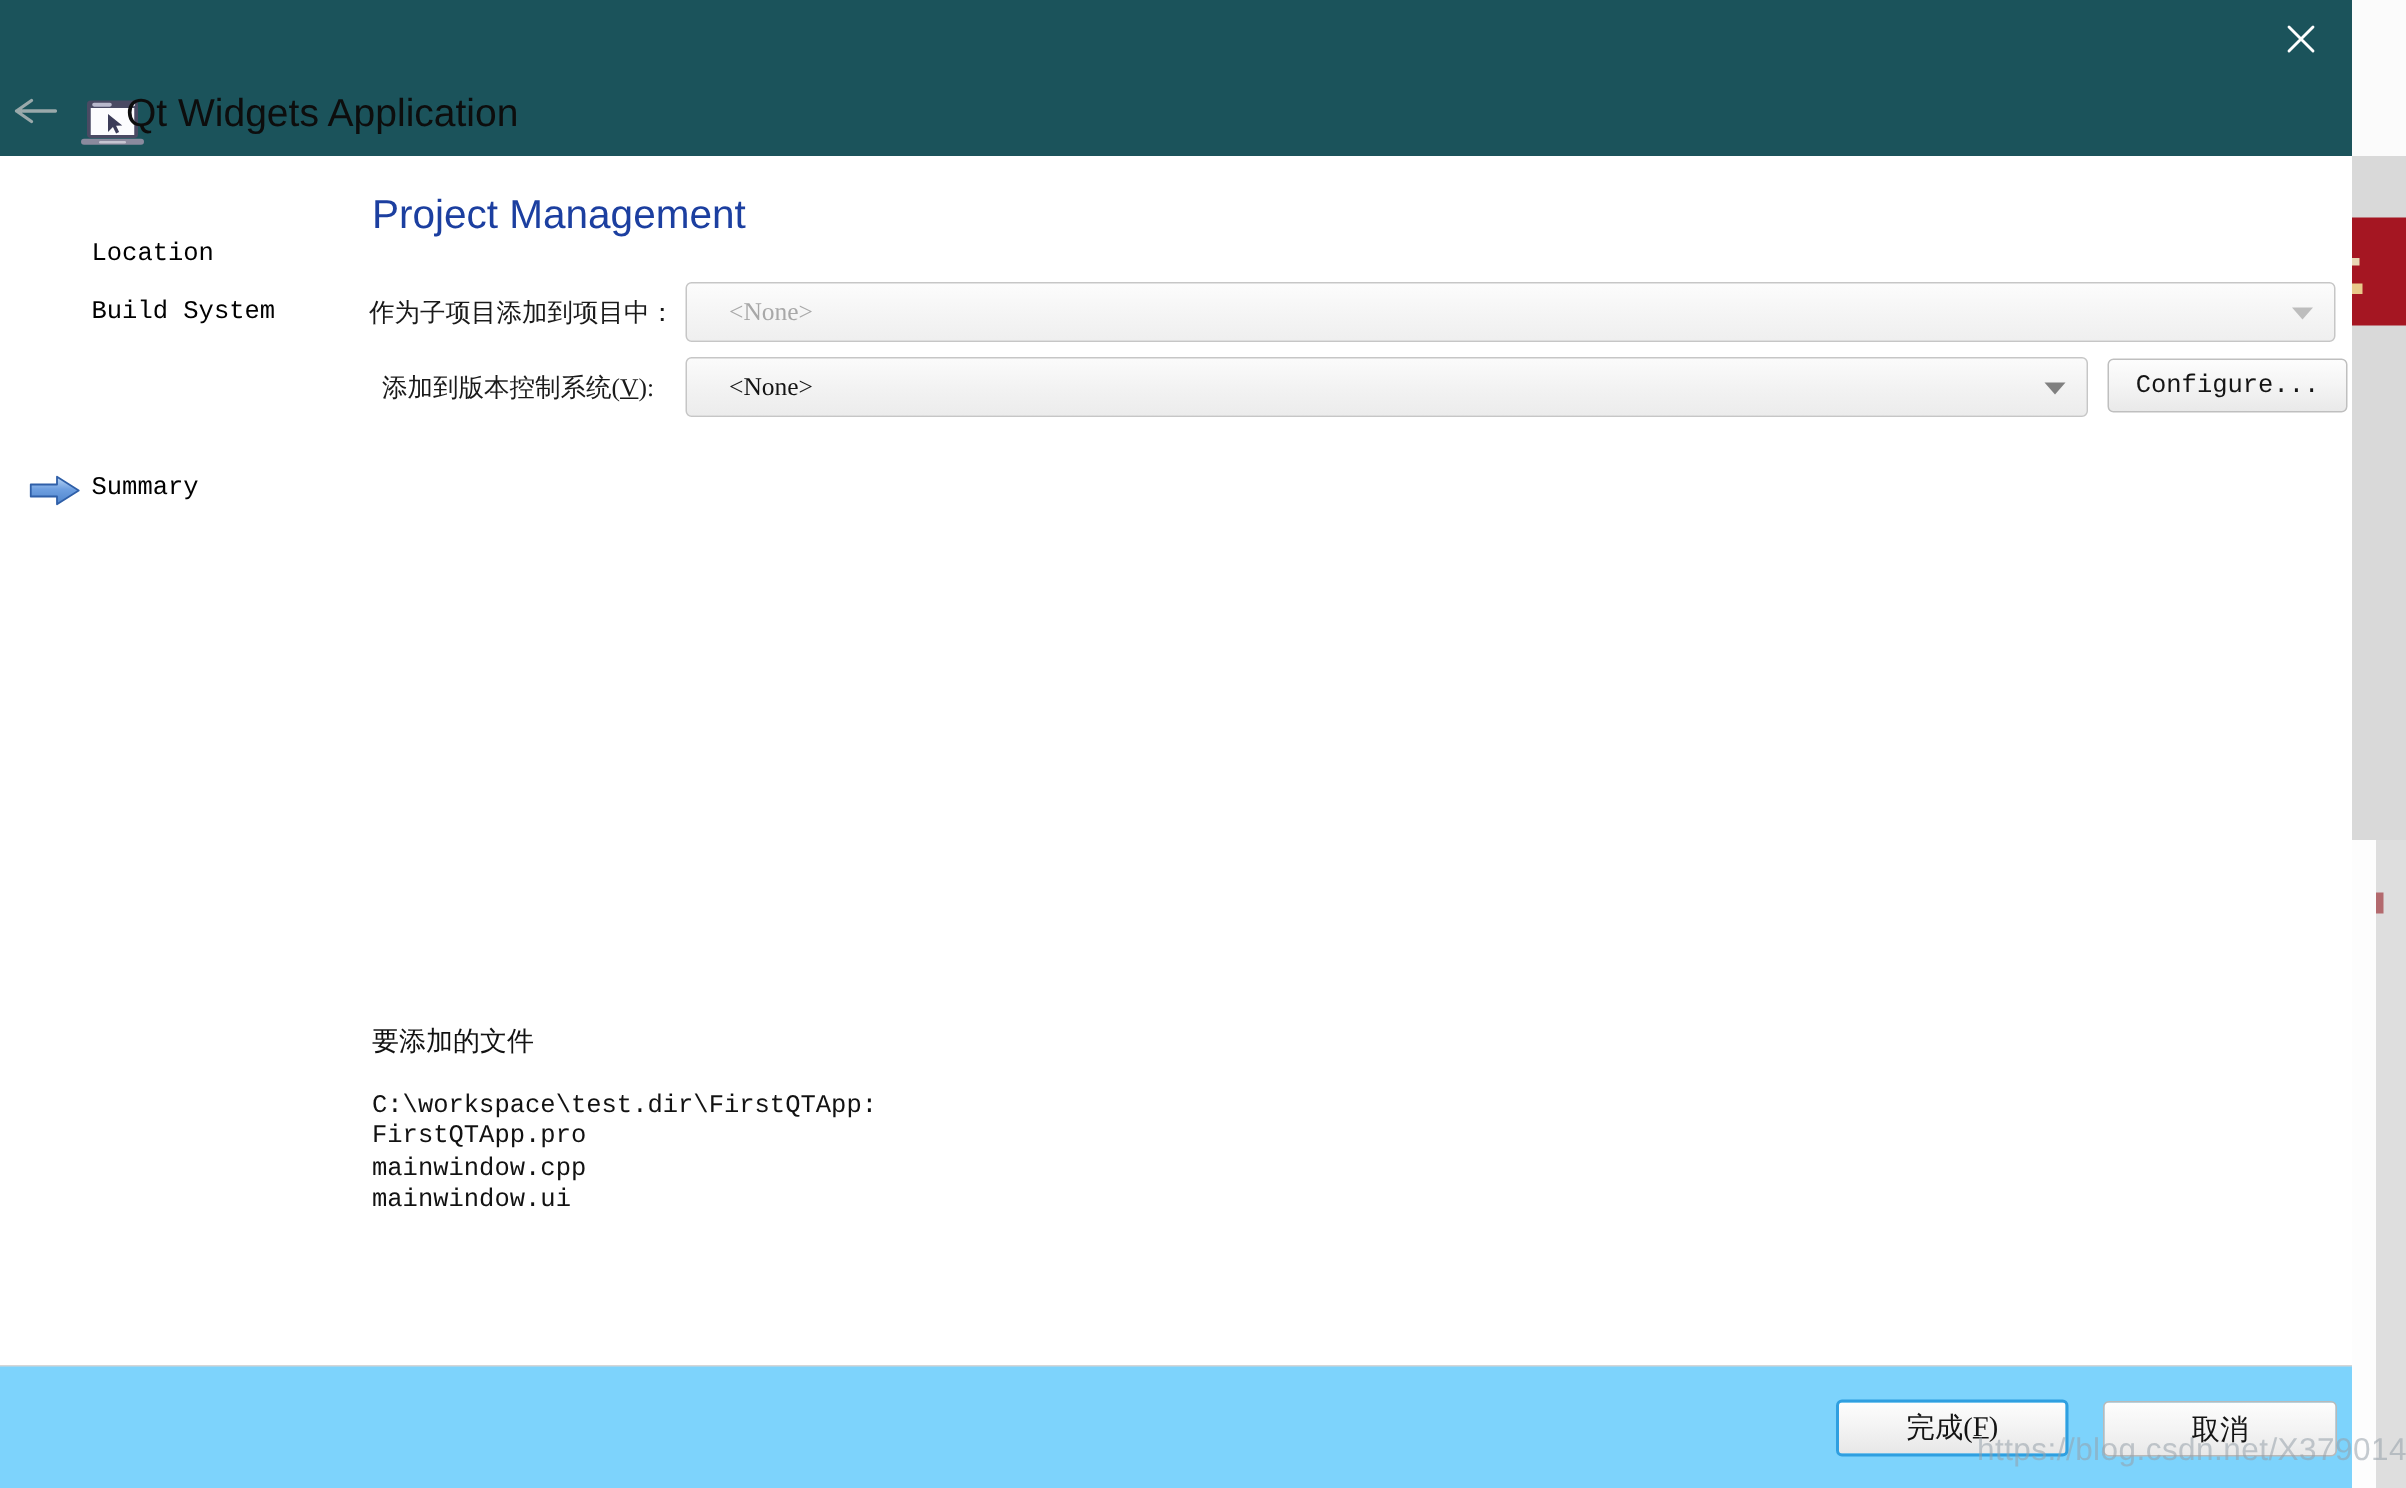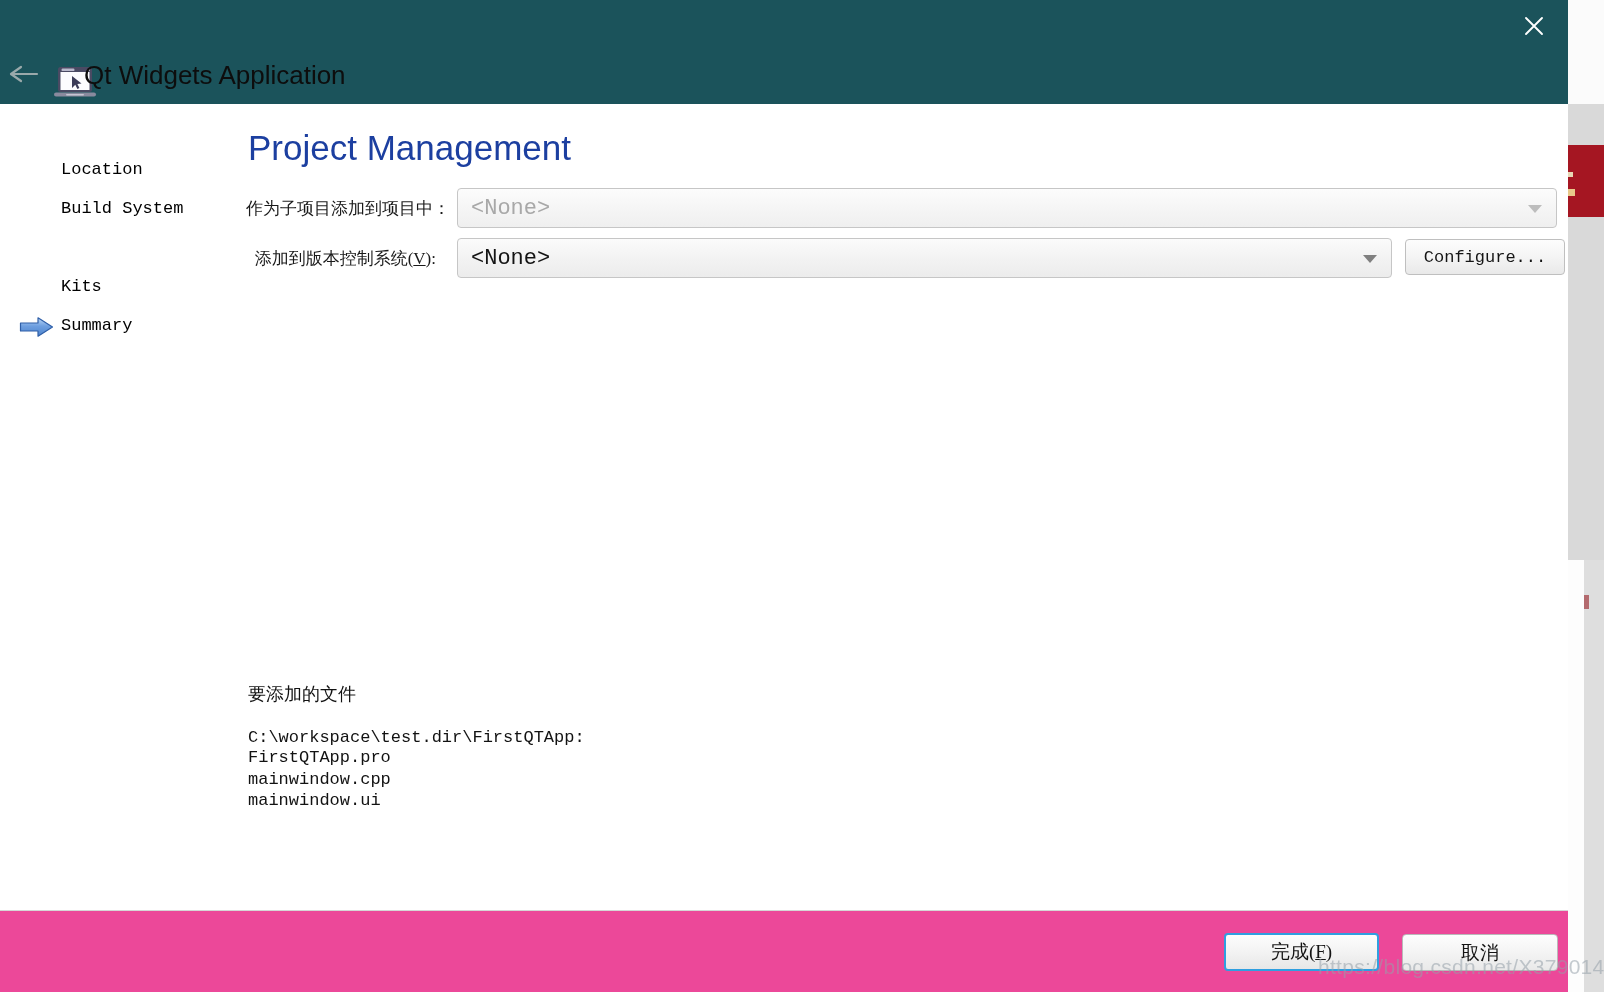--- a/index.html
+++ b/index.html
@@ -162,21 +162,21 @@
 
   
   #main-panel {
     position: absolute;
     left: 246px; top: 0;
     right: 0; height: 806px;
   }
   #page-title {
     position: absolute;
     left: 2px; top: 24px;
-    font-size: 35px;
+    font-size: 27px;
     color: #1c3fa0;
     font-family: "Liberation Sans", sans-serif;
     white-space: nowrap;
   }
 
   .form-row { position: absolute; left: 0; }
   .form-label {
     position: absolute;
     font-family: "Liberation Serif", "DejaVu Serif", serif;
     font-size: 17px;
@@ -190,23 +190,23 @@
     position: absolute;
     height: 40px;
     border: 1px solid #c6c6c6;
     border-radius: 4px;
     background: linear-gradient(to bottom, #fbfbfb 0%, #f2f2f2 55%, #ececec 100%);
     display: flex;
     align-items: center;
     cursor: pointer;
   }
   .combo .combo-text {
-    margin-left: 13px;
-    font-family: Liberation Mono, monospace;
-    font-size: 22px;
+    margin-left: 28px;
+    font-family: Liberation Serif, serif;
+    font-size: 17px;
     color: #141414;
     white-space: nowrap;
   }
   .combo.disabled { background: linear-gradient(to bottom, #fcfcfc 0%, #f4f4f4 60%, #efefef 100%); }
   .combo.disabled .combo-text { color: #a8a8a8; }
   .combo .combo-arrow {
     position: absolute;
     right: 14px; top: 50%;
     margin-top: -3px;
     width: 0; height: 0;
@@ -260,21 +260,21 @@
     line-height: 21.5px;
     white-space: nowrap;
   }
 
   
   #footer {
     position: absolute;
     left: 0; bottom: 0;
     width: 1568px;
     height: 82px;
-    background: #ec4899;
+    background: #7dd3fc;
     border-top: 1px solid #d6d6d6;
   }
   #finish-button {
     position: absolute;
     right: 189px; top: 22px;
     width: 155px; height: 38px;
     border: 2px solid #2f9fe0;
     border-radius: 4px;
     background: linear-gradient(to bottom, #fdfdfd 0%, #f3f3f3 50%, #e7e7e7 100%);
     font-family: "Liberation Serif", "DejaVu Serif", serif;
@@ -365,23 +365,20 @@
 
       <div class="nav-item" style="top:50px;">
         <span class="nav-label">Location</span>
       </div>
 
       <div class="nav-item" style="top:89px;">
         <span class="nav-label">Build System</span>
       </div>
 
 
-      <div class="nav-item" style="top:167px;">
-        <span class="nav-label">Kits</span>
-      </div>
 
       <div class="nav-item" style="top:206px;">
         <span class="nav-arrow">
           <svg width="36" height="22" viewBox="0 0 36 22" aria-hidden="true">
             <defs>
               <linearGradient id="arrGrad" x1="0" y1="0" x2="0" y2="1">
                 <stop offset="0%" stop-color="#bcd7f5"></stop>
                 <stop offset="45%" stop-color="#6e9fe0"></stop>
                 <stop offset="100%" stop-color="#4e84cc"></stop>
               </linearGradient>

